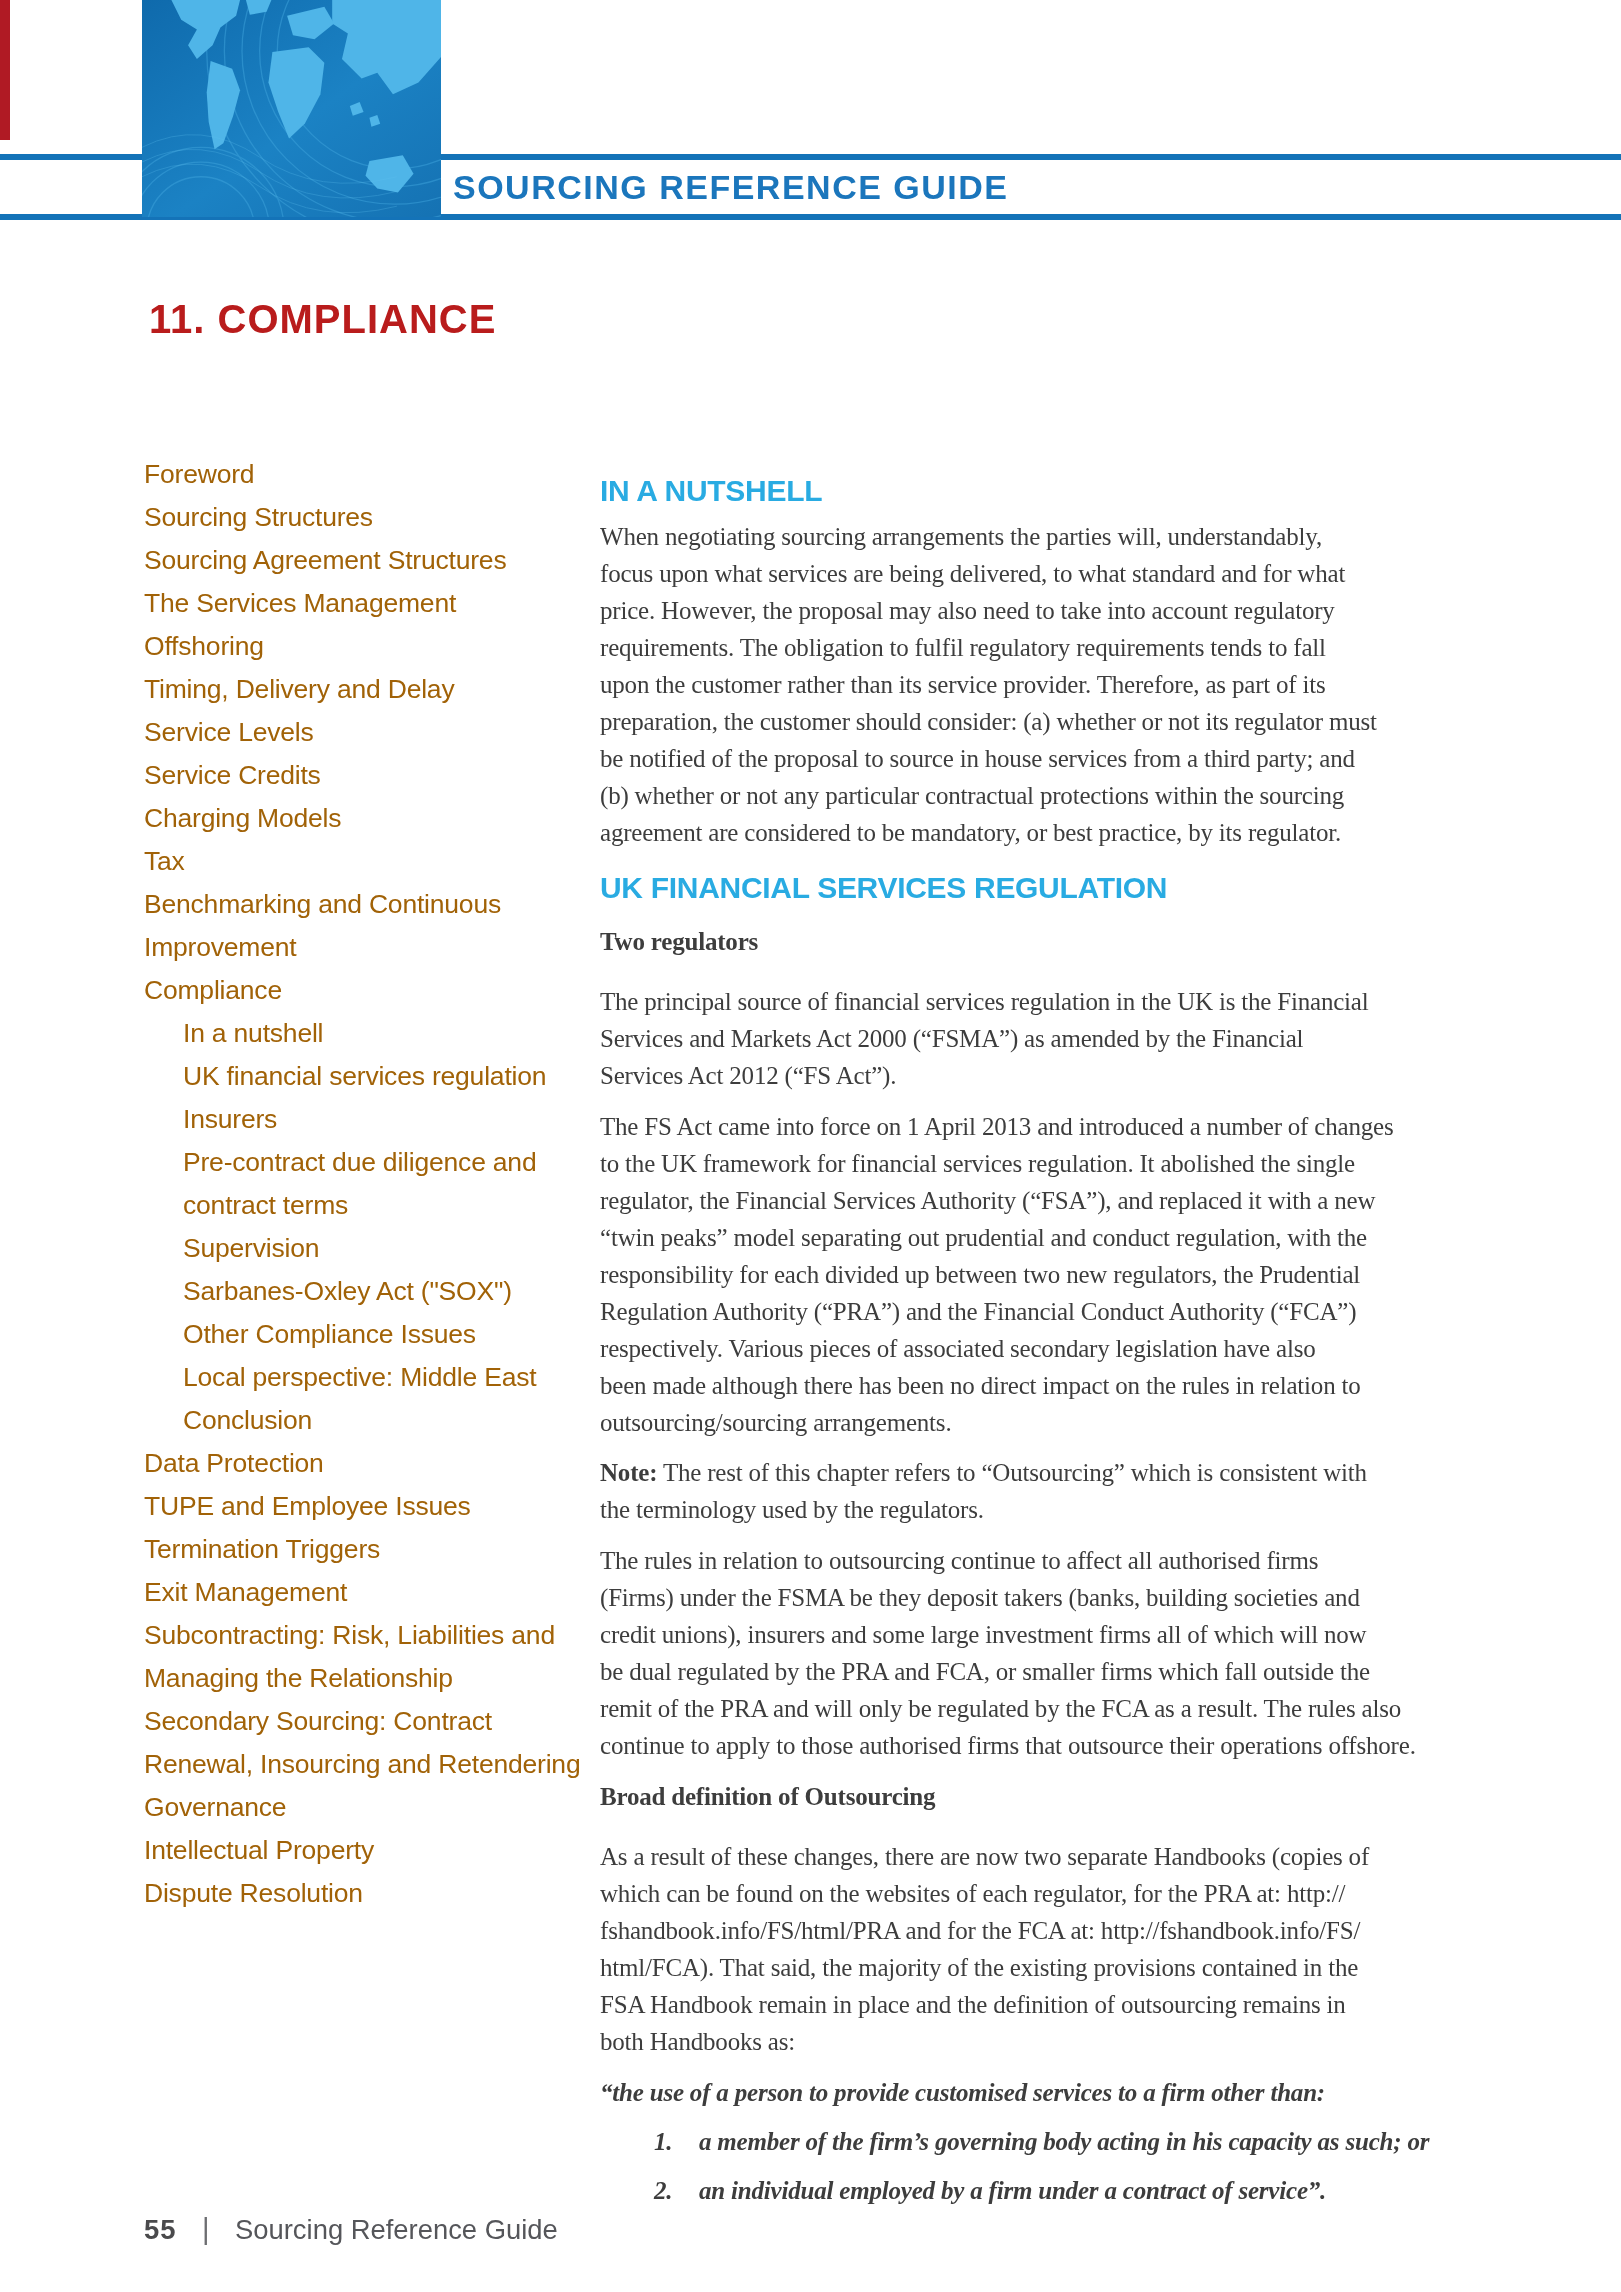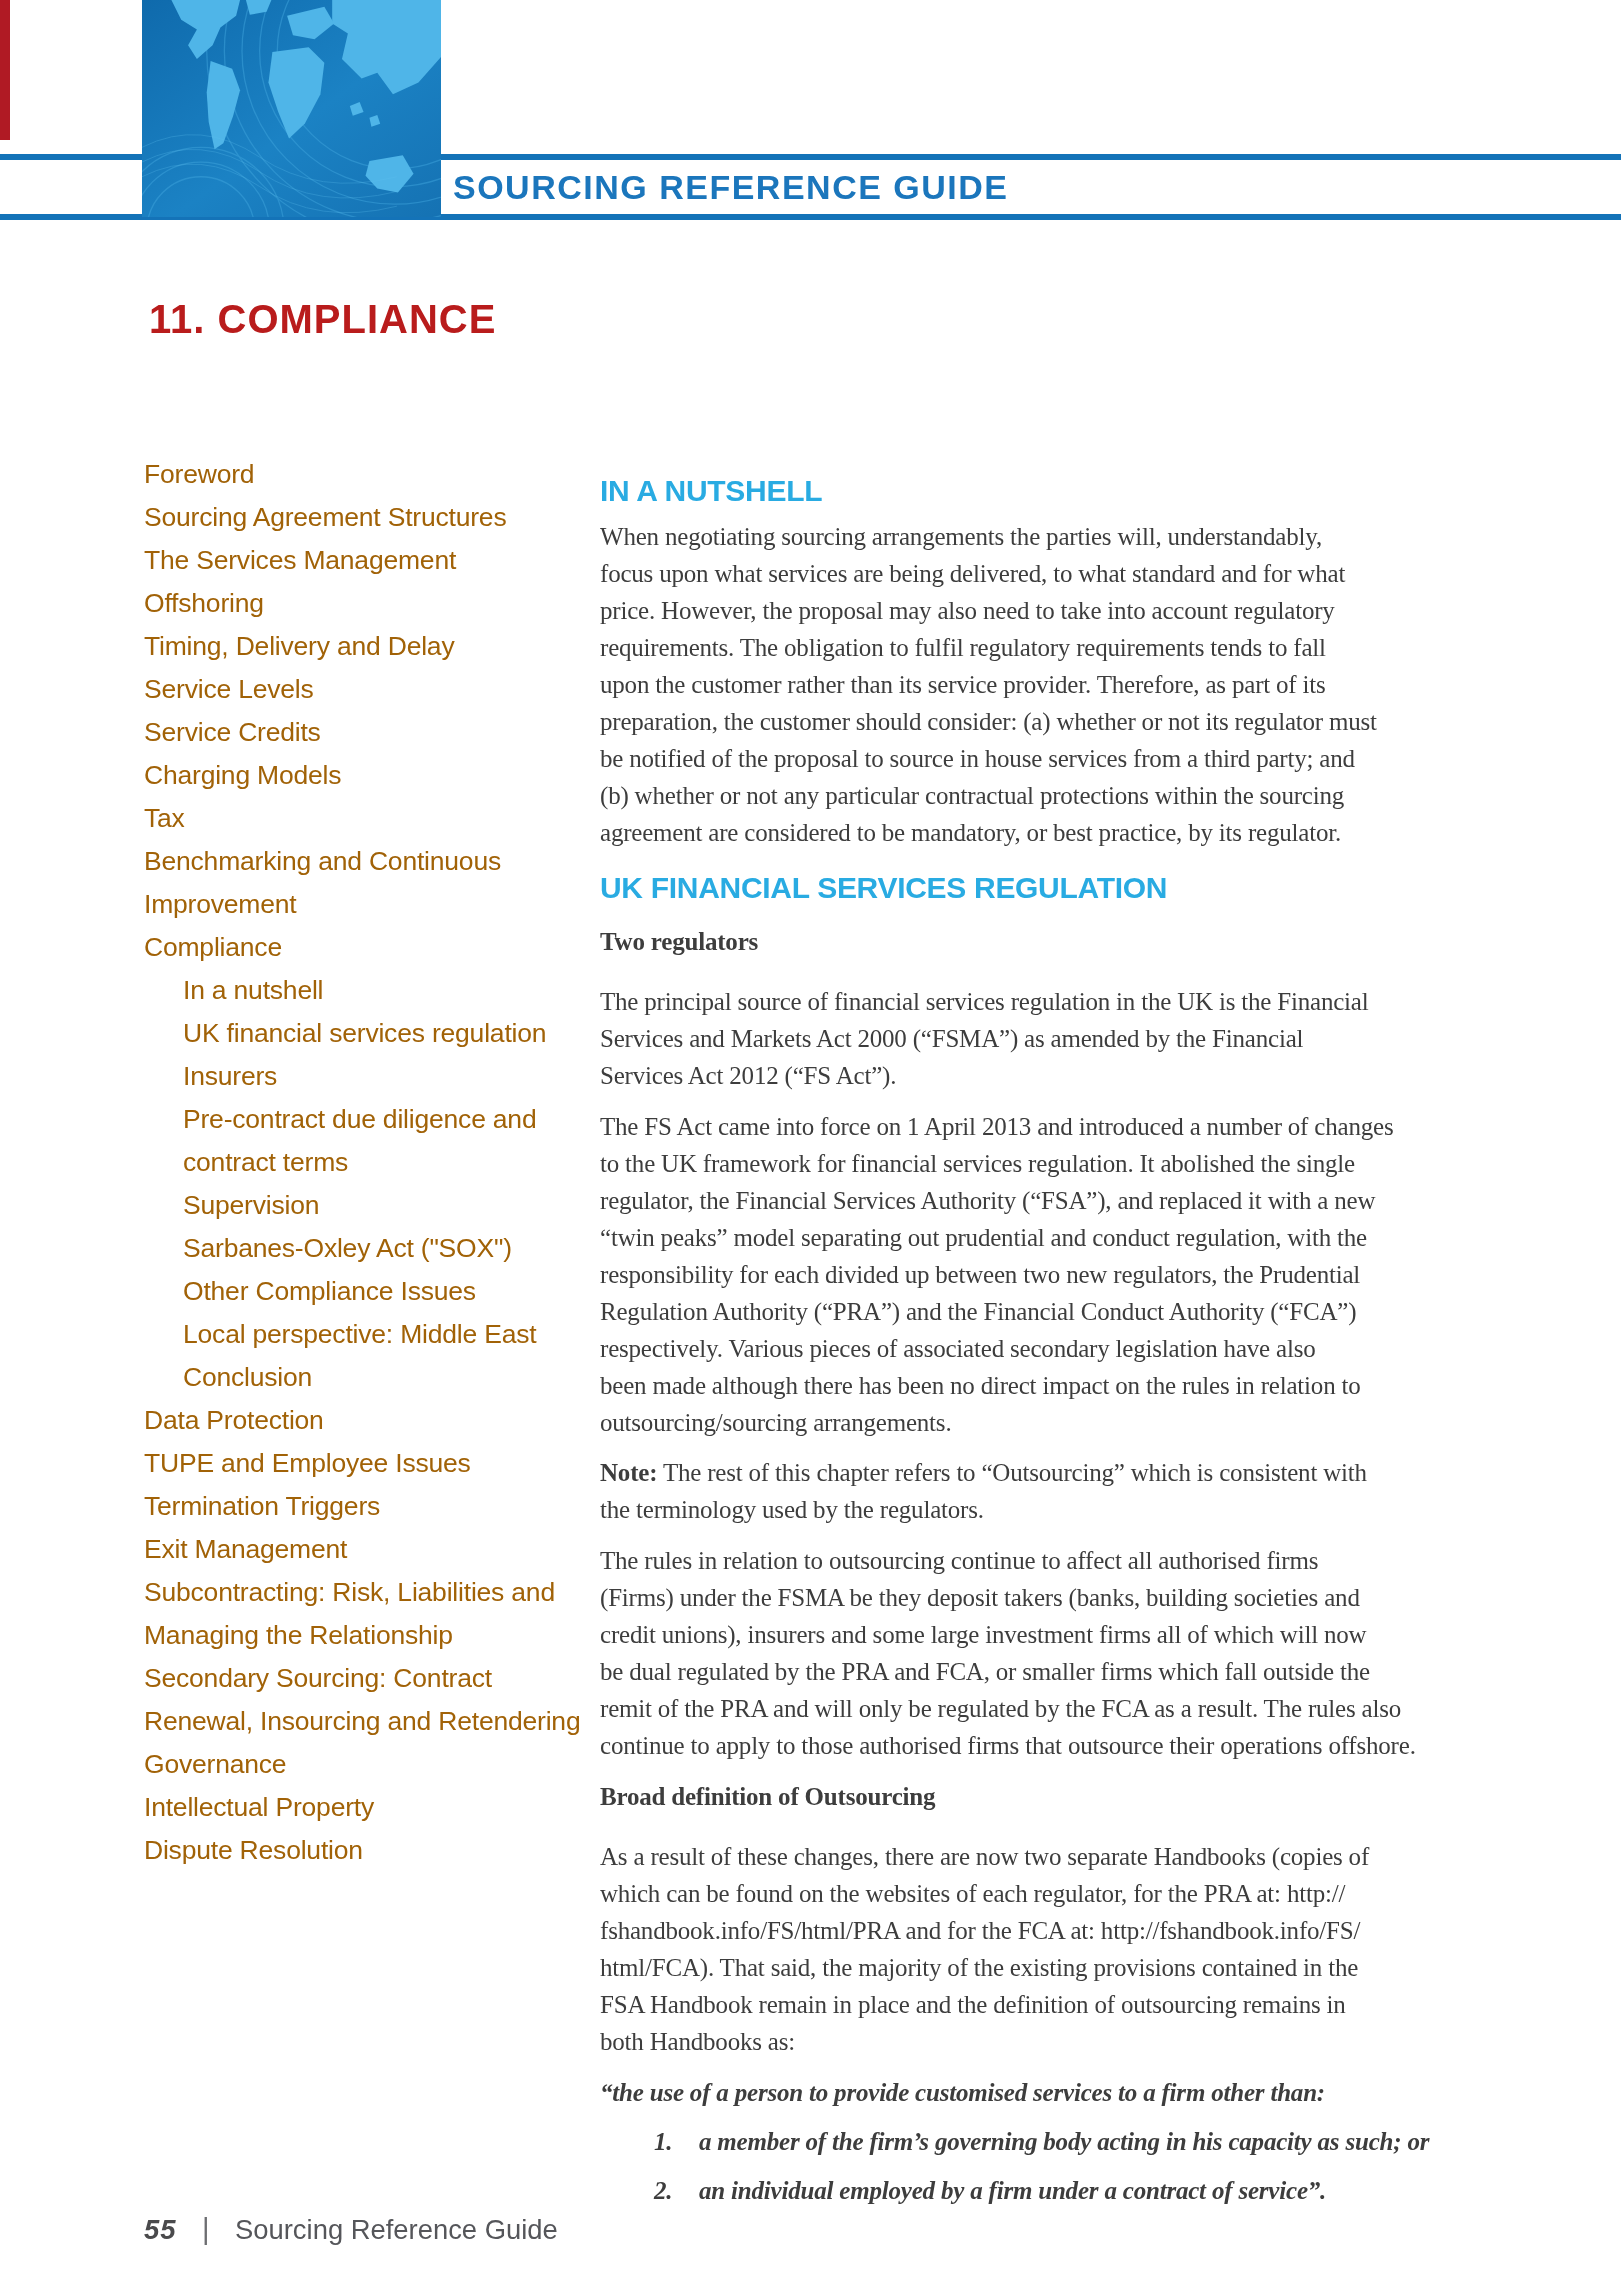--- a/index.html
+++ b/index.html
@@ -45,21 +45,21 @@
   .note-label{font-weight:bold;}
   .note-rest{white-space:pre-line;}
   .quote-p{font-weight:bold;font-style:italic;white-space:pre-line;margin:0 0 11.8px 0;}
   .q-list{list-style:none;margin:0;padding:0;font-weight:bold;font-style:italic;}
   .q-item{display:flex;margin:0 0 11.8px 0;padding-left:54px;}
   .q-num{width:45px;flex:0 0 45px;}
 
   
   .footer{position:absolute;left:144px;top:2213px;font-size:27.4px;color:#55565a;
     display:flex;align-items:center;}
-  .footer .pg{font-weight:bold;color:#4a4a4c;letter-spacing:1px;font-style:italic;}
+  .footer .pg{font-weight:bold;color:#4a4a4c;letter-spacing:1px;}
   .footer .sep{margin:0 25.5px;font-weight:300;color:#6d6e71;font-size:29px;}
 </style>
 </head>
 <body>
 
 <div class="page">
 
   <div class="ribbon"></div>
 
   <div class="rule rule-top"></div>
@@ -101,20 +101,21 @@
       <path d="M0,180 Q60,150 120,190 T260,210"></path>
     </g>
   </svg>
 
   <div class="header-title">SOURCING REFERENCE GUIDE</div>
 
   <div class="chapter-title">11. COMPLIANCE</div>
 
   <nav class="toc">
     <div class="toc-item">Foreword</div>
+    <div class="toc-item">Sourcing Structures</div>
     <div class="toc-item">Sourcing Agreement Structures</div>
     <div class="toc-item">The Services Management</div>
     <div class="toc-item">Offshoring</div>
     <div class="toc-item">Timing, Delivery and Delay</div>
     <div class="toc-item">Service Levels</div>
     <div class="toc-item">Service Credits</div>
     <div class="toc-item">Charging Models</div>
     <div class="toc-item">Tax</div>
     <div class="toc-item">Benchmarking and Continuous
 Improvement</div>

